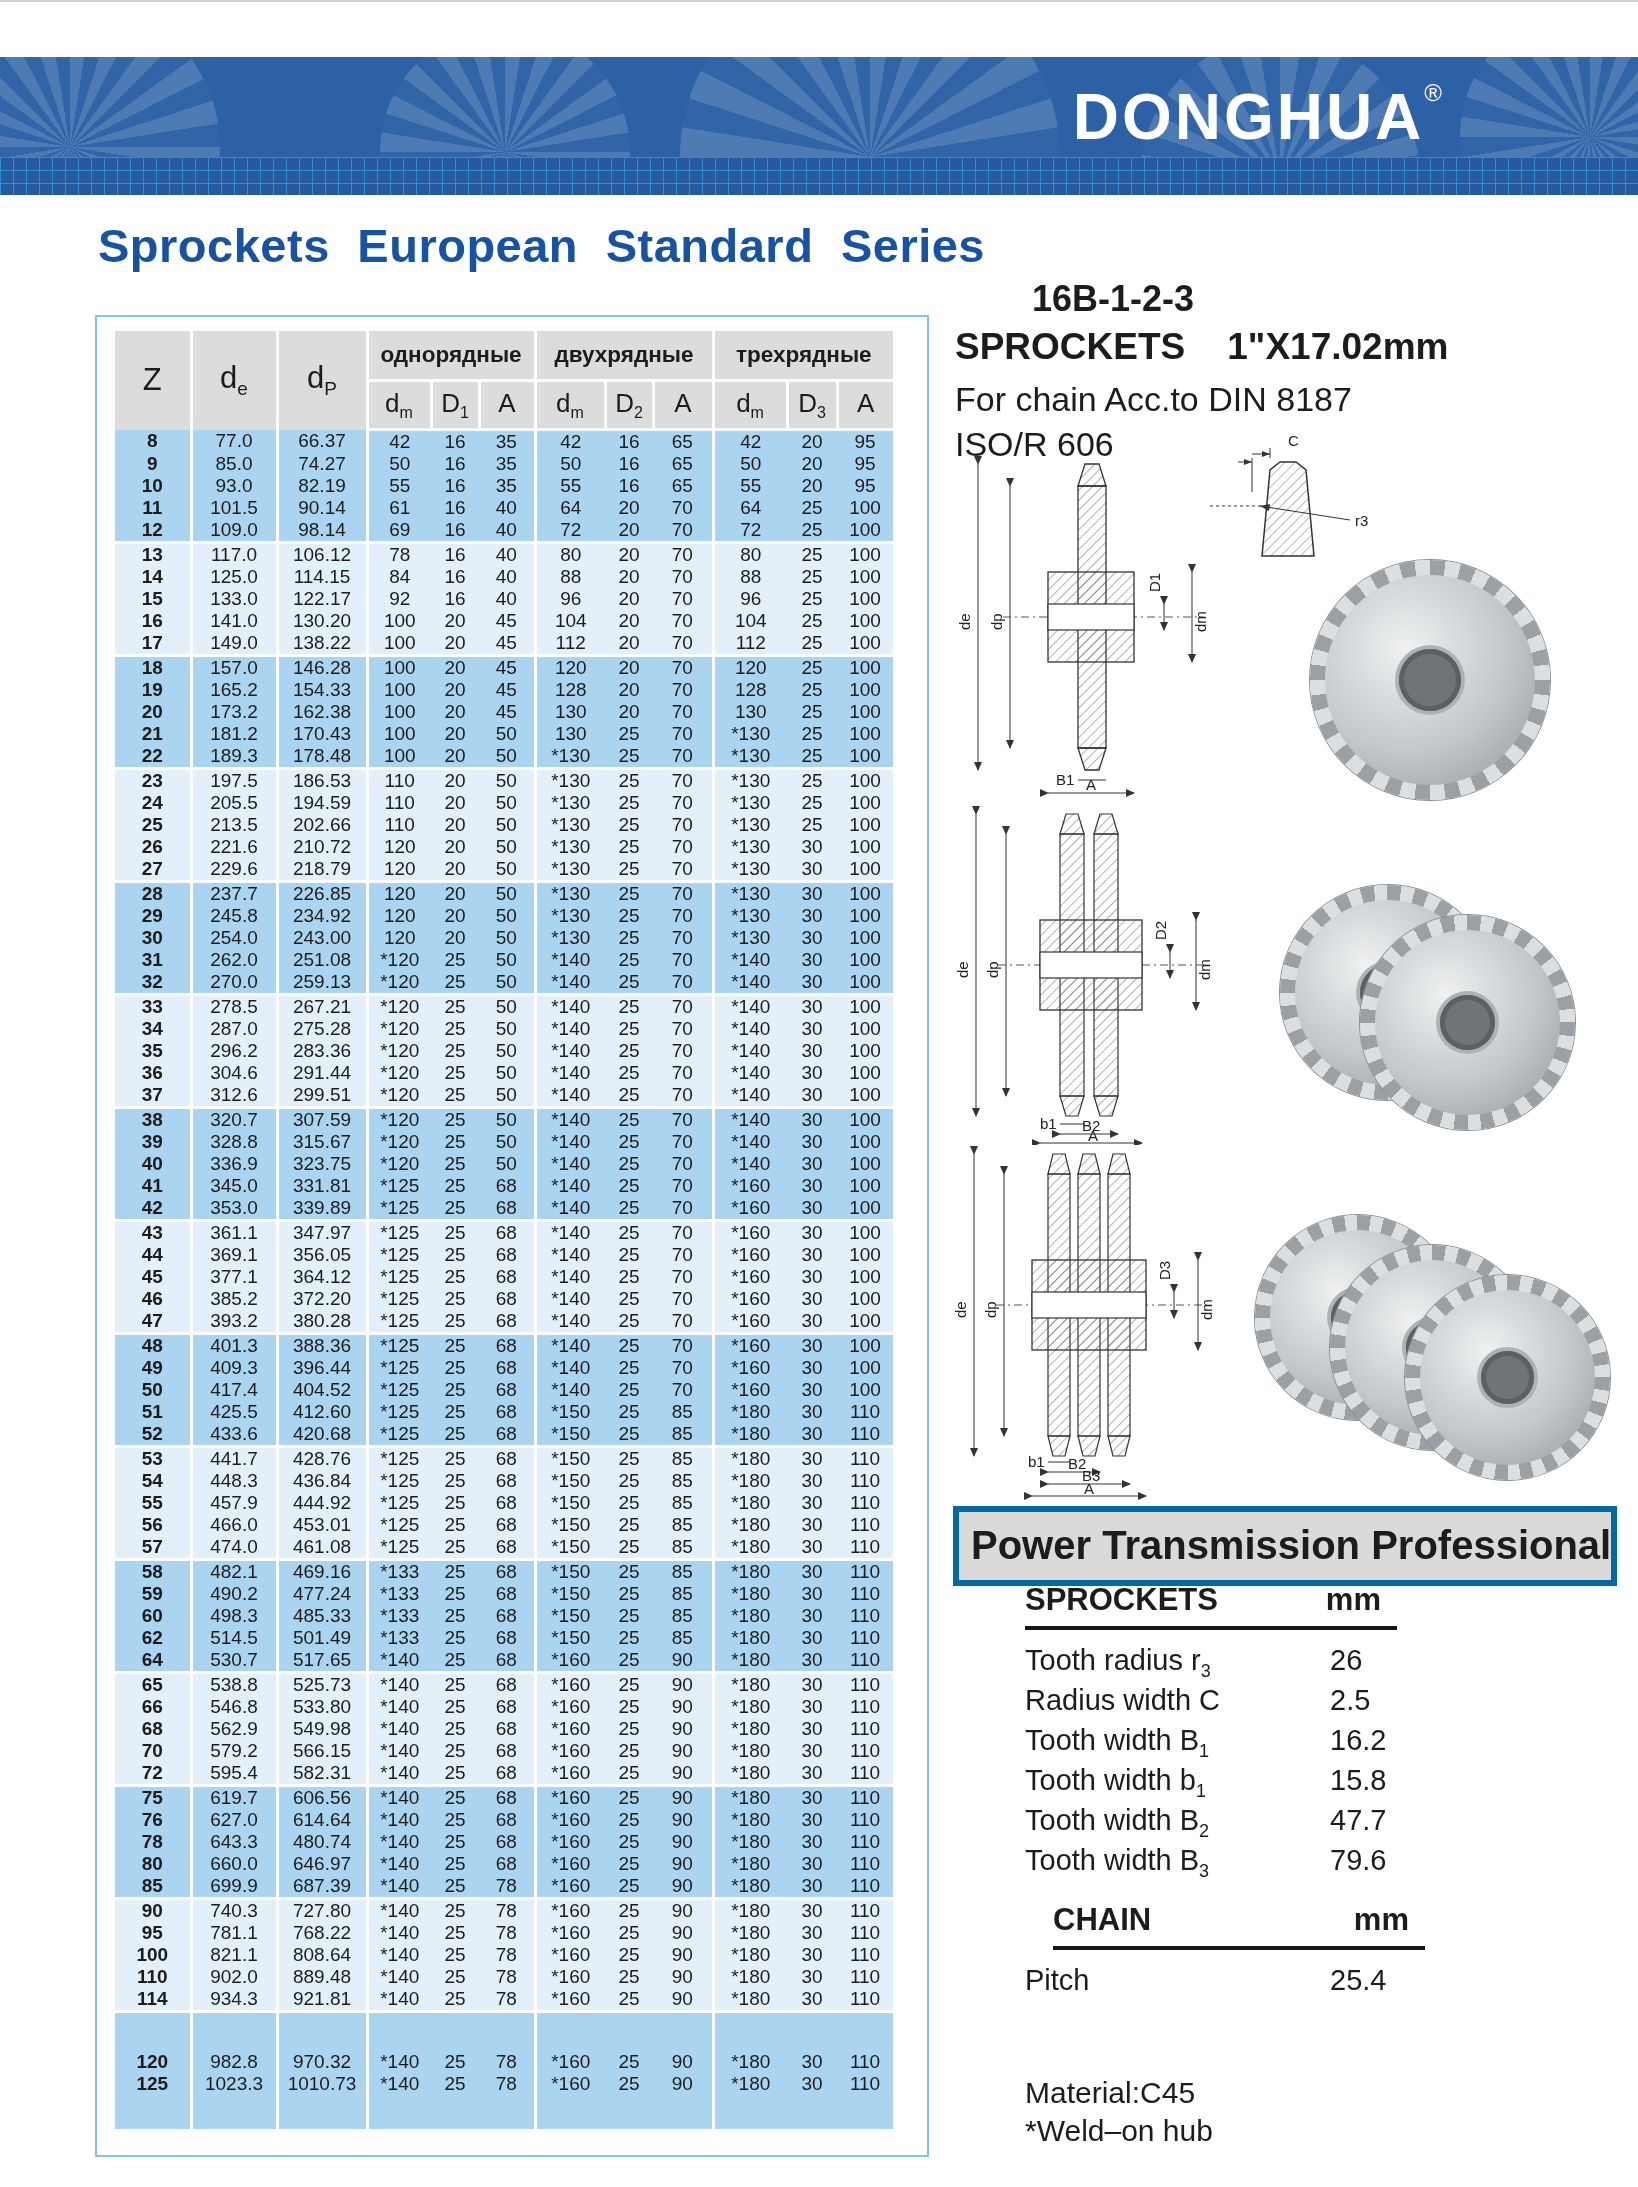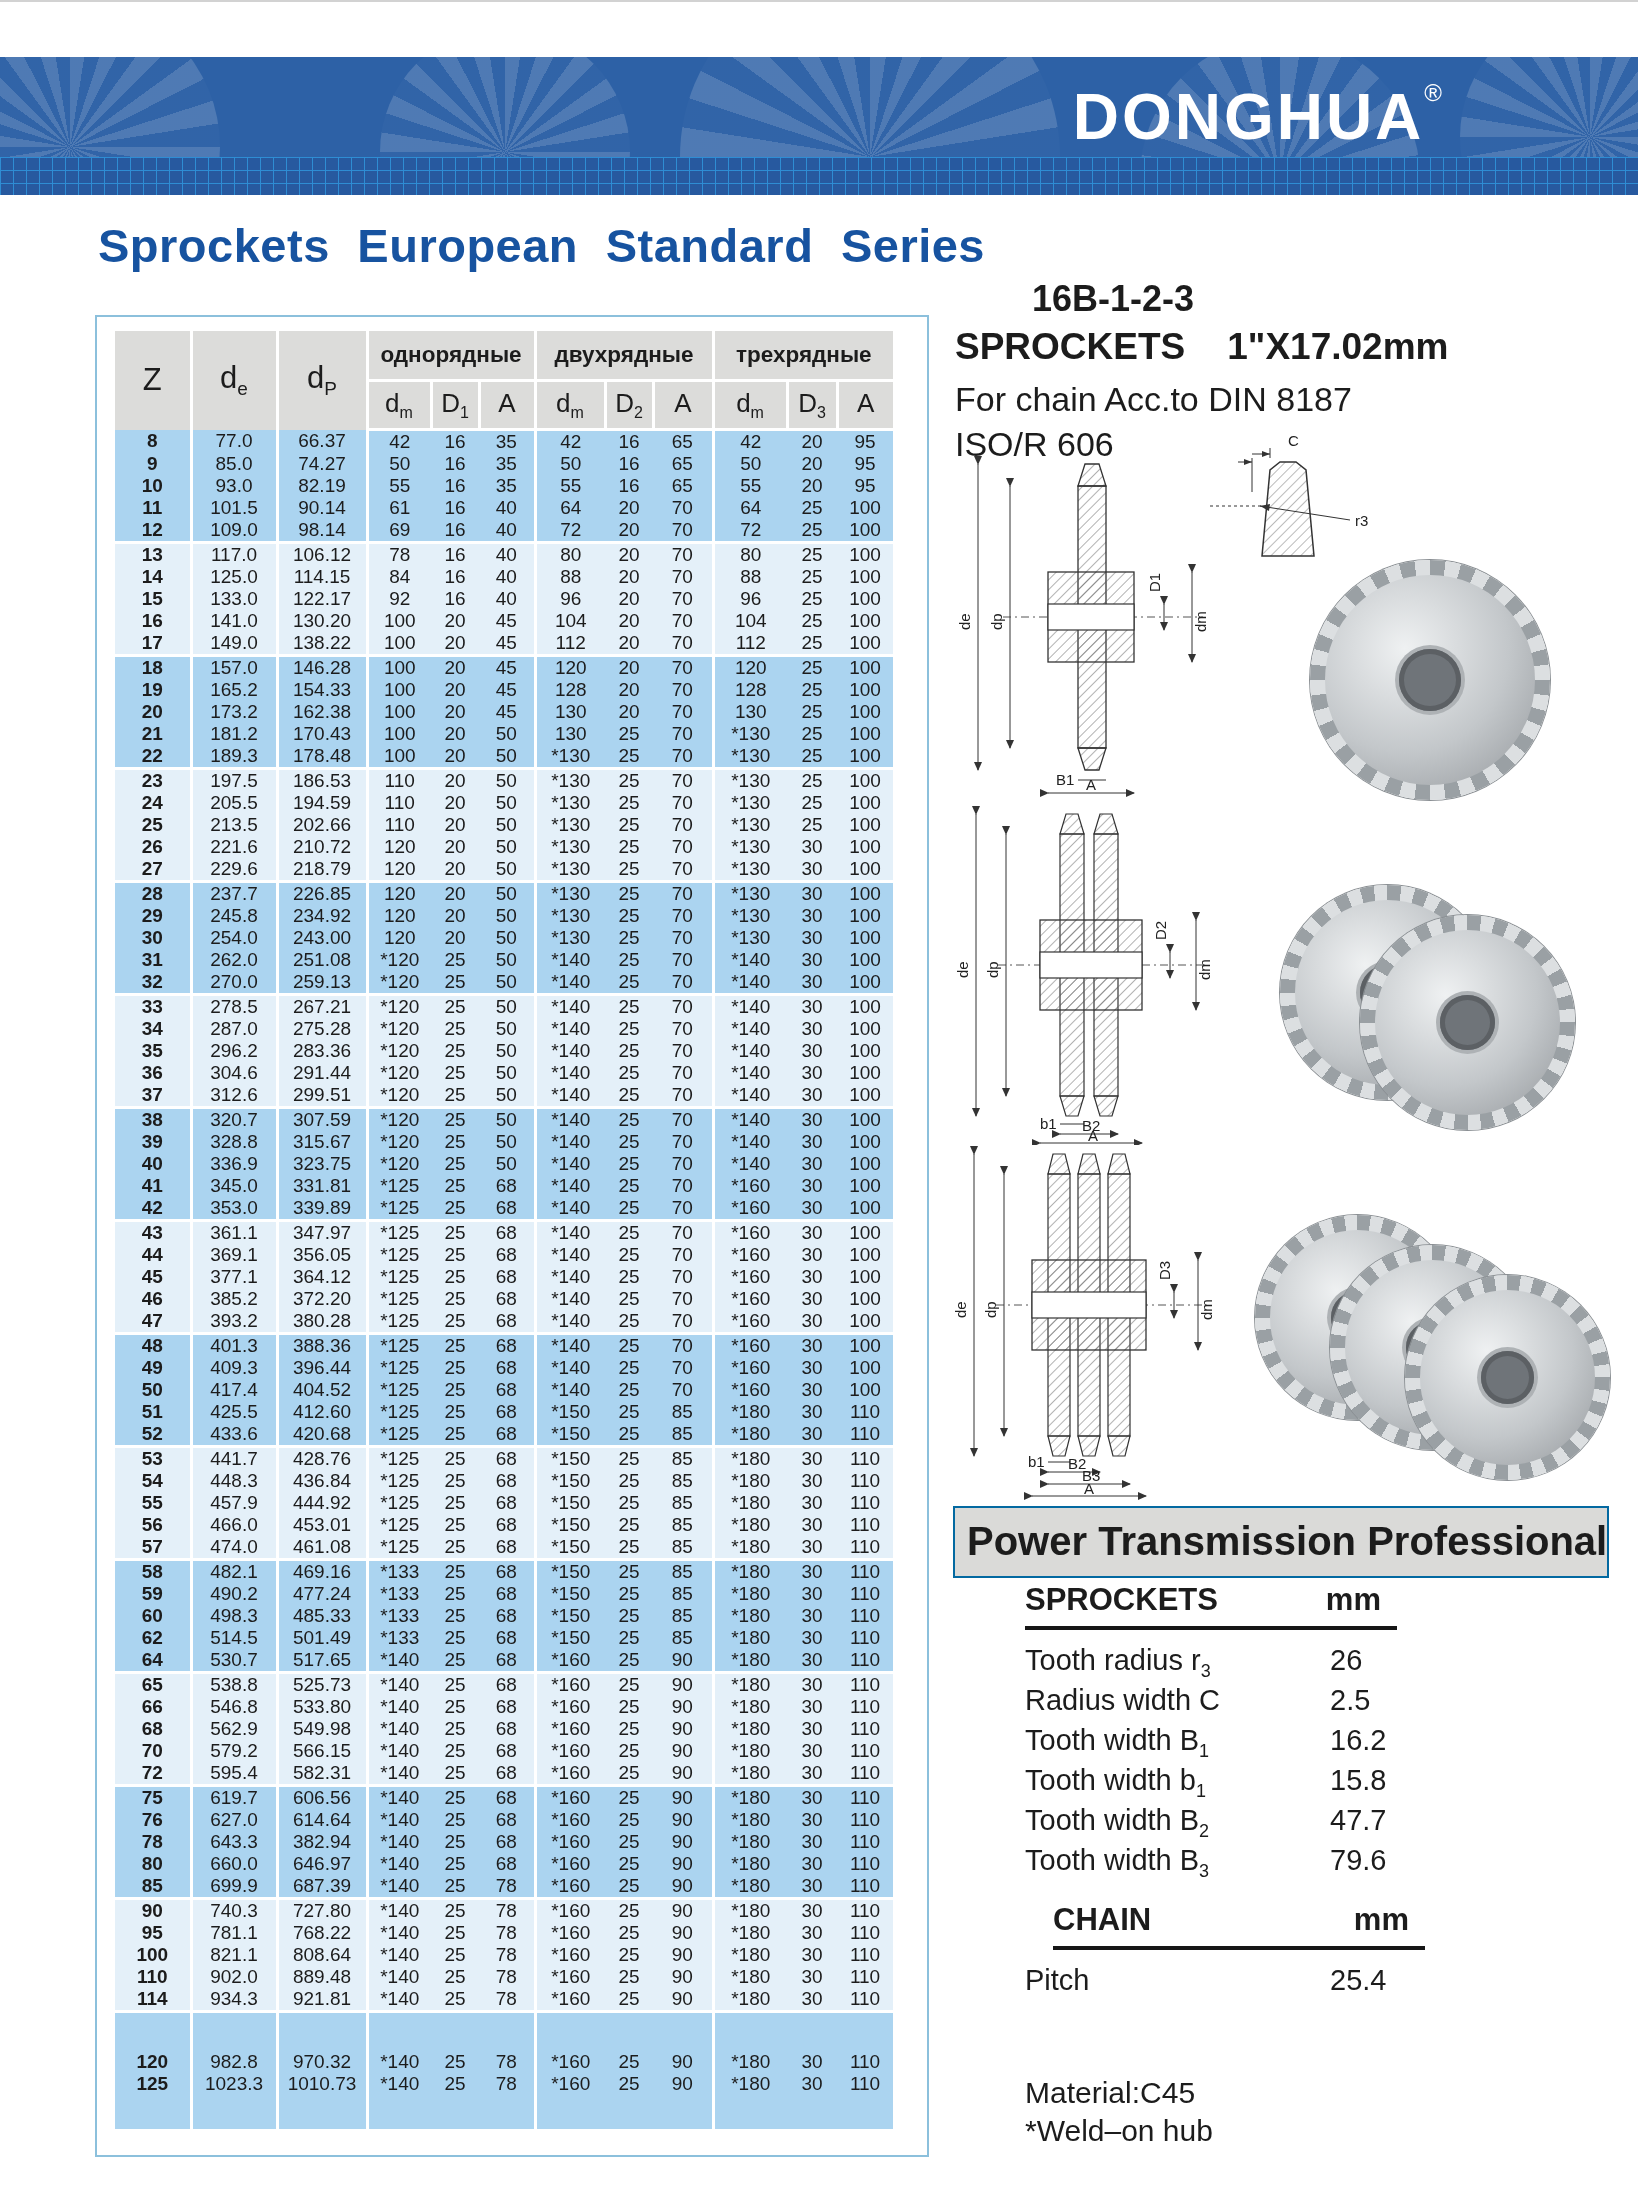--- a/index.html
+++ b/index.html
@@ -63,21 +63,21 @@
   
   .gear{position:absolute;border-radius:50%;
     background:repeating-conic-gradient(#9aa0a4 0deg 7.5deg, #dcdfe1 7.5deg 15deg);
     box-shadow:0 0 0 1px #8a8f93;}
   .gear::before{content:"";position:absolute;inset:15px;border-radius:50%;
     background:radial-gradient(circle at 38% 35%, #eff1f2, #c3c7ca 55%, #93979b);}
   .gear::after{content:"";position:absolute;width:26%;height:26%;left:37%;top:37%;border-radius:50%;
     background:#6f7479;box-shadow:inset 0 0 0 5px #5c6064, 0 0 0 4px #aeb2b5;}
 
   
-  .power-banner{position:absolute;left:953px;top:1506px;width:640px;height:68px;background:#dadad8;border:2px solid #0369a1;
+  .power-banner{position:absolute;left:953px;top:1506px;width:640px;height:68px;background:#dadad8;border:6px solid #0369a1;
     font-size:40px;font-weight:bold;line-height:66px;padding-left:12px;box-sizing:content-box;white-space:nowrap;}
   .specs{position:absolute;left:1025px;top:1582px;width:390px;}
   .spec-head{position:relative;width:372px;border-bottom:4px solid #161616;padding-bottom:8px;margin-bottom:10px;
     font-size:31px;font-weight:bold;display:flex;justify-content:space-between;}
   .spec-head .unit{margin-right:16px;text-align:right;}
   .spec-head.chain{margin-top:22px;margin-left:28px;}
   .spec-row{position:relative;height:40px;font-size:29px;line-height:40px;}
   .spec-row sub{font-size:18px;}
   .spec-value{position:absolute;left:305px;top:0;}
   .material{position:absolute;left:1025px;top:2076px;font-size:30px;}
@@ -1026,21 +1026,21 @@
           <td>*160</td>
           <td>25</td>
           <td class="sep">90</td>
           <td>*180</td>
           <td>30</td>
           <td>110</td>
         </tr>
         <tr>
           <td class="zc sep">78</td>
           <td class="sep">643.3</td>
-          <td class="sep">382.94</td>
+          <td class="sep">480.74</td>
           <td>*140</td>
           <td>25</td>
           <td class="sep">68</td>
           <td>*160</td>
           <td>25</td>
           <td class="sep">90</td>
           <td>*180</td>
           <td>30</td>
           <td>110</td>
         </tr>

